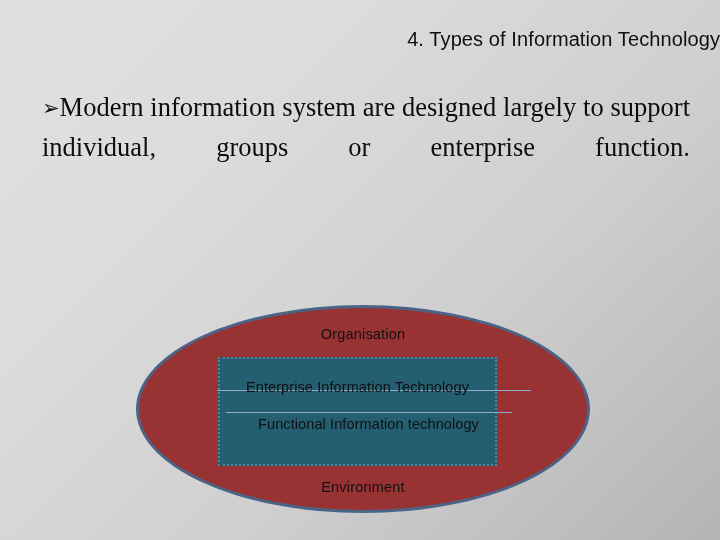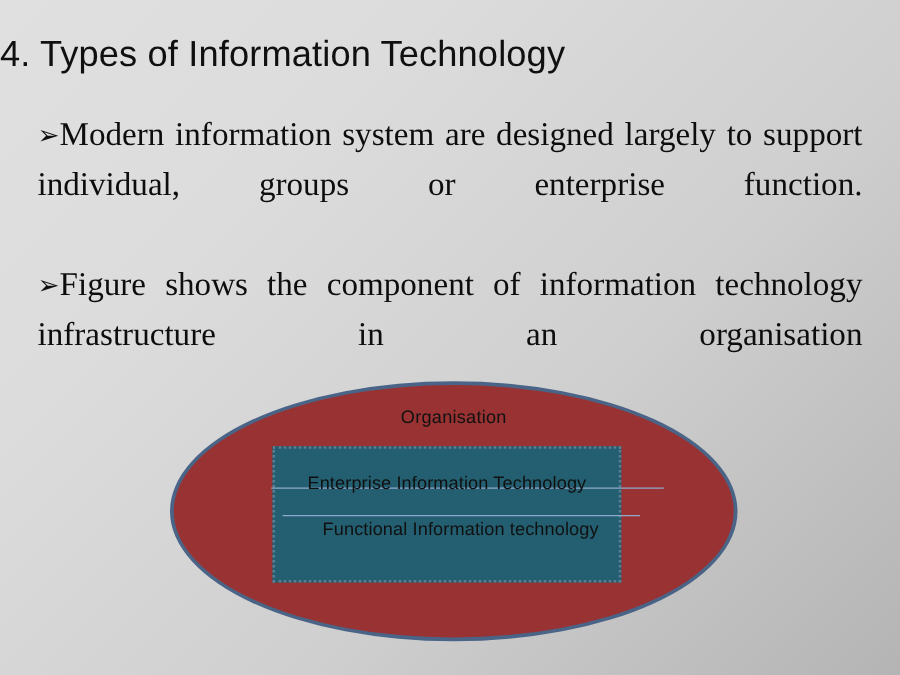--- a/index.html
+++ b/index.html
@@ -20,23 +20,23 @@
     background: linear-gradient(135deg, #e0e0e0 0%, #dcdcdc 28%, #cfcfcf 62%, #b4b4b4 100%);
     overflow: hidden;
   }
 
   
   #title {
     position: absolute;
     left: 0;
     top: 28px;
     width: 720px;
-    text-align: left;
+    text-align: right;
     font-family: "Liberation Sans", sans-serif;
-    font-size: 29px;
+    font-size: 20px;
     font-weight: 400;
     color: #101010;
     letter-spacing: 0.1px;
     white-space: nowrap;
   }
 
   
   #body {
     position: absolute;
     left: 30px;
@@ -45,21 +45,21 @@
     font-family: "Liberation Serif", serif;
     color: #0d0d0d;
   }
 
   .bullet {
     position: relative;
     font-size: 26.5px;
     line-height: 39px;
     text-align: justify;
     text-justify: inter-word;
-    margin: 0 0 2px 0;
+    margin: 0 0 2px 12px;
   }
   .bullet .marker {
     font-family: "DejaVu Sans", sans-serif;
     font-size: 21px;
     line-height: 39px;
     vertical-align: 1px;
     letter-spacing: 0;
   }
   .bullet::after {
     content: "";
@@ -159,36 +159,36 @@
 <body>
 
 <div id="slide">
 
   <div id="title">4. Types of Information Technology</div>
 
   <div id="body">
 
     <p class="bullet"><span class="marker">➢</span><span>Modern information system are designed largely to support individual, groups or enterprise function.</span></p>
 
-    <p class="bullet"><span class="marker">➢</span><span>Figure shows the component of information technology infrastructure in an organisation</span></p>
 
   </div>
 
   <div id="diagram">
 
     <div id="ellipse"></div>
 
     <div id="org-label">Organisation</div>
 
     <div id="inner-box"></div>
 
     <div class="divider" id="divider-0"></div>
     <div class="divider" id="divider-1"></div>
 
     <div class="tech-row" id="tech-row-0">Enterprise Information Technology</div>
 
 
     <div class="tech-row" id="tech-row-2">Functional Information technology</div>
 
+    <div id="env-label">Environment</div>
 
   </div>
 
 </div>
 
 </body></html>

